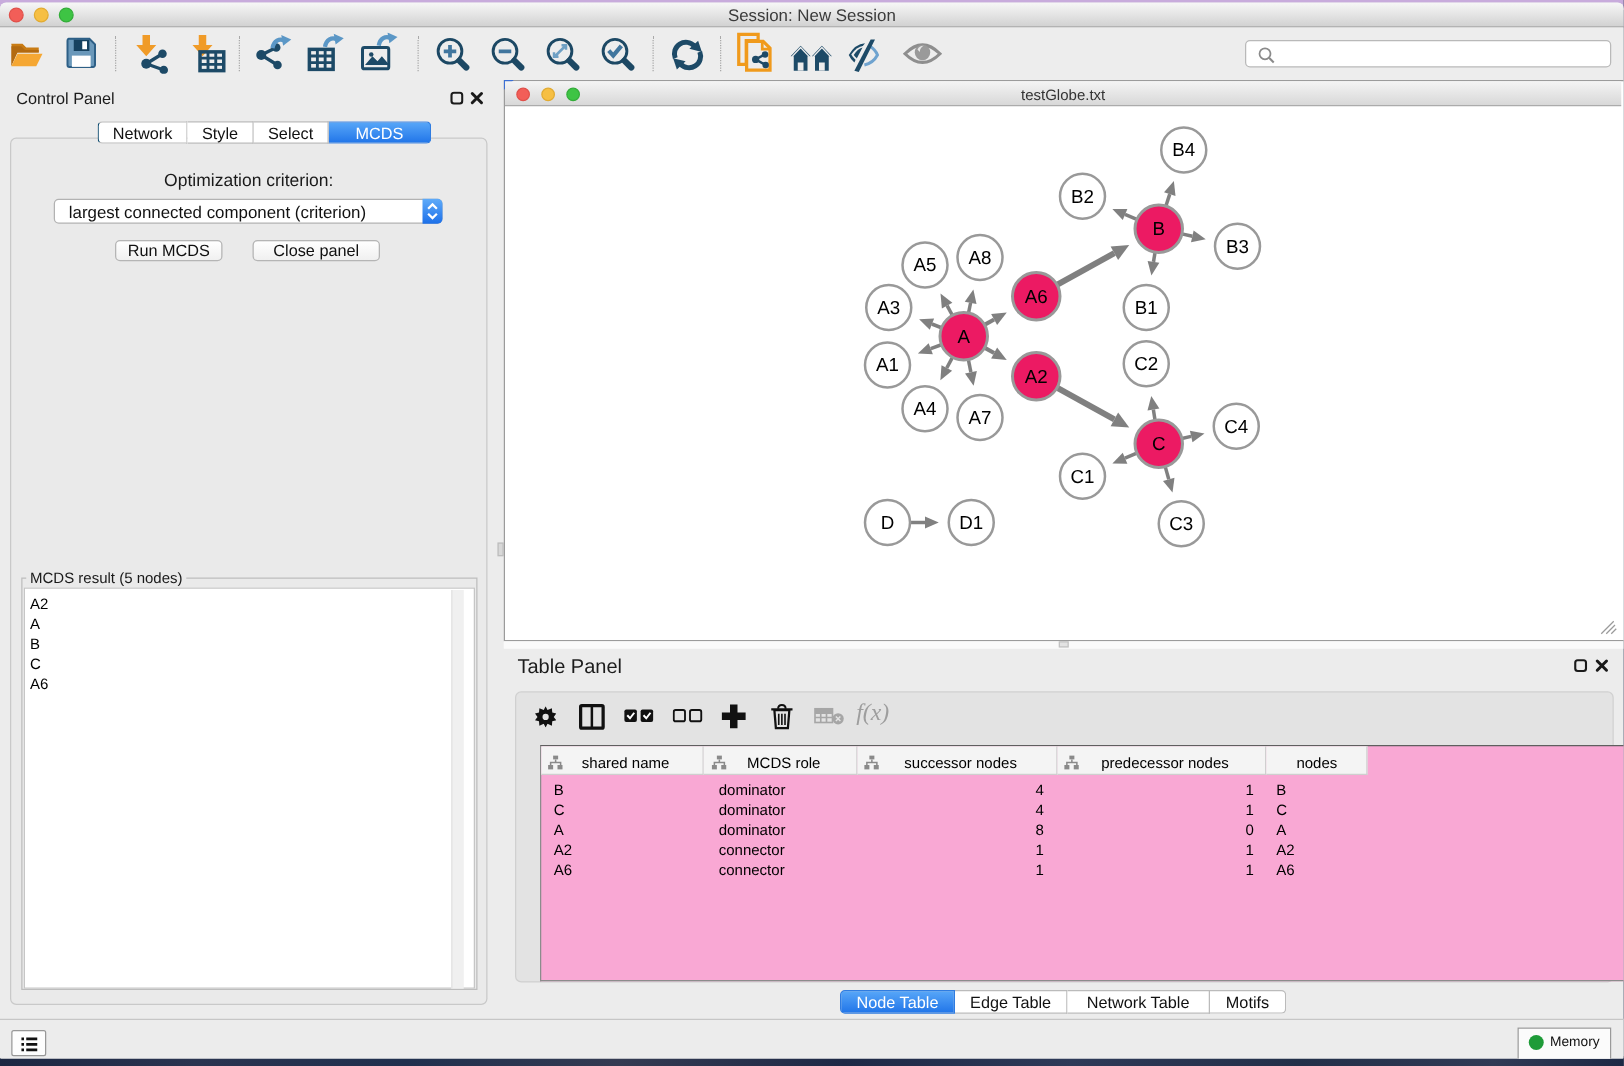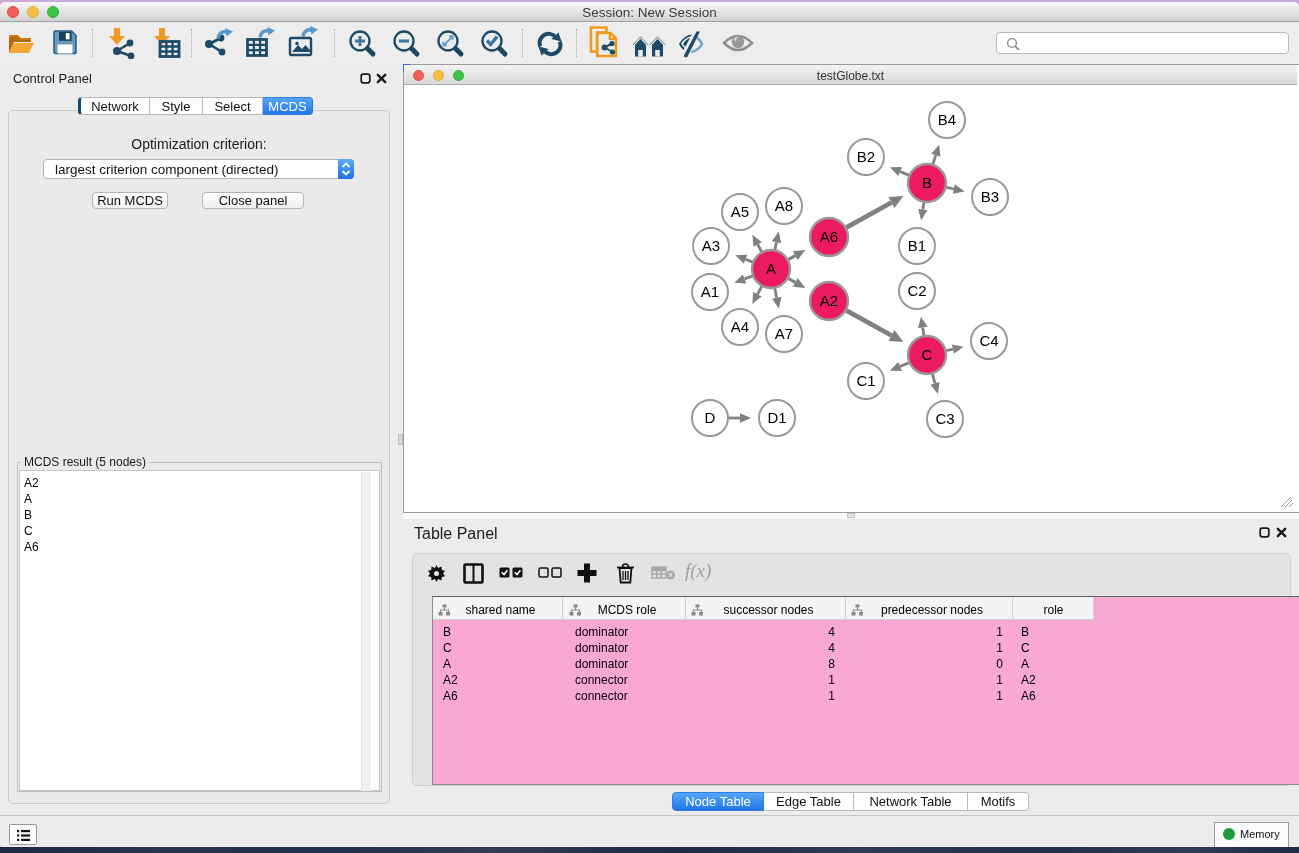--- a/index.html
+++ b/index.html
@@ -170,35 +170,35 @@
     <div class="abs" id="searchbox">
       <svg class="abs" style="left:9px;top:4px;" width="15" height="15" viewBox="0 0 15 15">
         <circle cx="6" cy="6" r="4.4" fill="none" stroke="#8a8a8a" stroke-width="1.4"></circle>
         <path d="M9.4 9.4 L13 13" stroke="#8a8a8a" stroke-width="1.6"></path>
       </svg>
     </div>
   </div>
 
   <div class="abs" id="cp-title">Control Panel</div>
   <div class="abs" id="cp-panel"></div>
-  <div class="abs tab" style="left:78px;width:72px;border-radius:4px 0 0 4px;border-left:3px solid #0c4a6e;">Network</div>
+  <div class="abs tab" style="left:78px;width:72px;border-radius:4px 0 0 4px;border-left:1px solid #0c4a6e;">Network</div>
   <div class="abs tab" style="left:150px;width:53px;">Style</div>
   <div class="abs tab" style="left:203px;width:60px;">Select</div>
-  <div class="abs tab tabsel" style="left:263px;width:50px;border-radius:0 4px 4px 0;">MCDS</div>
+  <div class="abs tab tabsel" style="left:263px;width:82px;border-radius:0 4px 4px 0;">MCDS</div>
   <div class="abs" id="opt-label">Optimization criterion:</div>
   <div class="abs" id="dropdown">
-    <div class="abs" id="dd-text">largest criterion component (directed)</div>
+    <div class="abs" id="dd-text">largest connected component (criterion)</div>
     <div class="abs" id="dd-btn">
       <svg class="abs" style="left:3px;top:3px;" width="10" height="14" viewBox="0 0 10 14">
         <path d="M1.5 5 L5 1.5 L8.5 5" fill="none" stroke="#fff" stroke-width="1.8"></path>
         <path d="M1.5 9 L5 12.5 L8.5 9" fill="none" stroke="#fff" stroke-width="1.8"></path>
       </svg>
     </div>
   </div>
-  <div class="abs btn" style="left:92px;width:76px;">Run MCDS</div>
+  <div class="abs btn" style="left:92px;width:86px;">Run MCDS</div>
   <div class="abs btn" style="left:202px;width:102px;">Close panel</div>
   <div class="abs" id="group-label">MCDS result (5 nodes)</div>
   <div class="abs" id="groupbox">
     <div class="abs" id="mcds-list">
       <div class="abs li" style="top:5px;">A2</div>
       <div class="abs li" style="top:21px;">A</div>
       <div class="abs li" style="top:37px;">B</div>
       <div class="abs li" style="top:53px;">C</div>
       <div class="abs li" style="top:69px;">A6</div>
       <div class="abs" id="scrolltrack"></div>
@@ -375,21 +375,21 @@
   <div class="abs" id="ttable">
     <div class="abs th" style="left:0;width:130px;"></div>
     <div class="abs th" style="left:130px;width:123px;"></div>
     <div class="abs th" style="left:253px;width:160px;"></div>
     <div class="abs th" style="left:413px;width:167px;"></div>
     <div class="abs th" style="left:580px;width:81px;"></div>
     <div class="abs td" style="left:5px;top:6px;width:125px;text-align:center;">shared name</div>
     <div class="abs td" style="left:135px;top:6px;width:118px;text-align:center;">MCDS role</div>
     <div class="abs td" style="left:258px;top:6px;width:155px;text-align:center;">successor nodes</div>
     <div class="abs td" style="left:418px;top:6px;width:162px;text-align:center;">predecessor nodes</div>
-    <div class="abs td" style="left:580px;top:6px;width:81px;text-align:center;">role</div>
+    <div class="abs td" style="left:580px;top:6px;width:81px;text-align:center;">nodes</div>
     <svg class="abs" style="left:5px;top:7px;" width="13" height="12" viewBox="0 0 13 12">
         <rect x="4.5" y="0.5" width="4" height="3" fill="#8a8a8a"></rect>
         <rect x="0.5" y="8" width="4" height="3.5" fill="#8a8a8a"></rect>
         <rect x="8" y="8" width="4" height="3.5" fill="#8a8a8a"></rect>
         <path d="M6.5 3.5 v2.5 M2.5 8 v-2 h8 v2" stroke="#8a8a8a" fill="none" stroke-width="1.2"></path>
       </svg>
     <svg class="abs" style="left:136px;top:7px;" width="13" height="12" viewBox="0 0 13 12">
         <rect x="4.5" y="0.5" width="4" height="3" fill="#8a8a8a"></rect>
         <rect x="0.5" y="8" width="4" height="3.5" fill="#8a8a8a"></rect>
         <rect x="8" y="8" width="4" height="3.5" fill="#8a8a8a"></rect>

